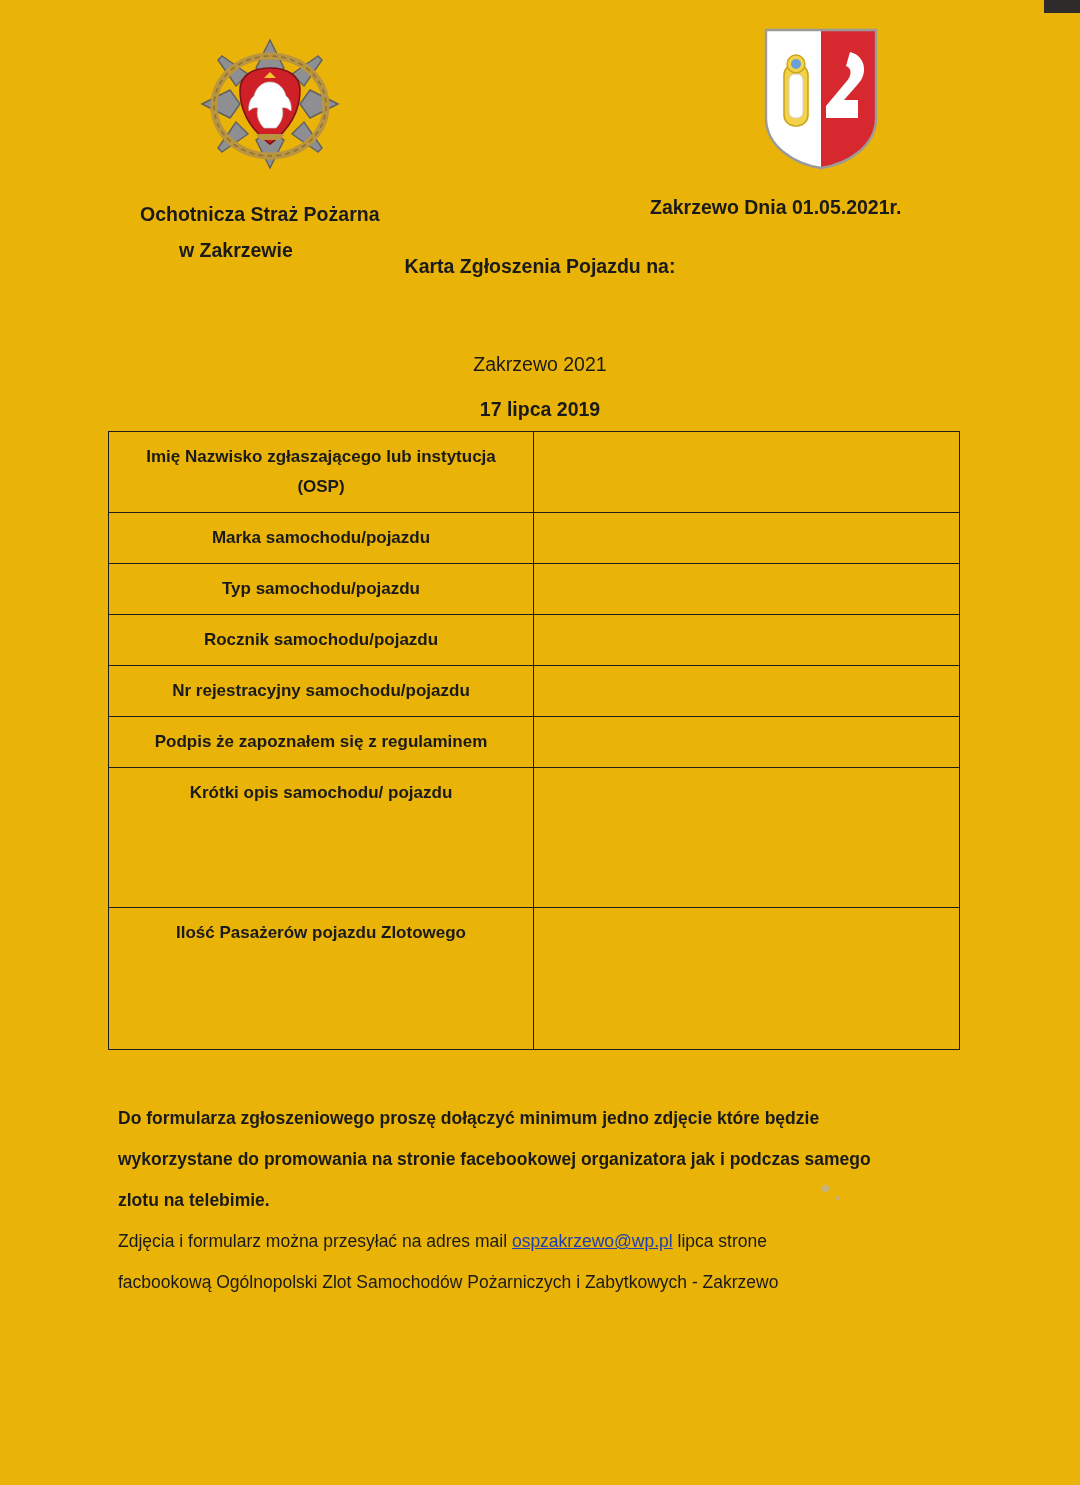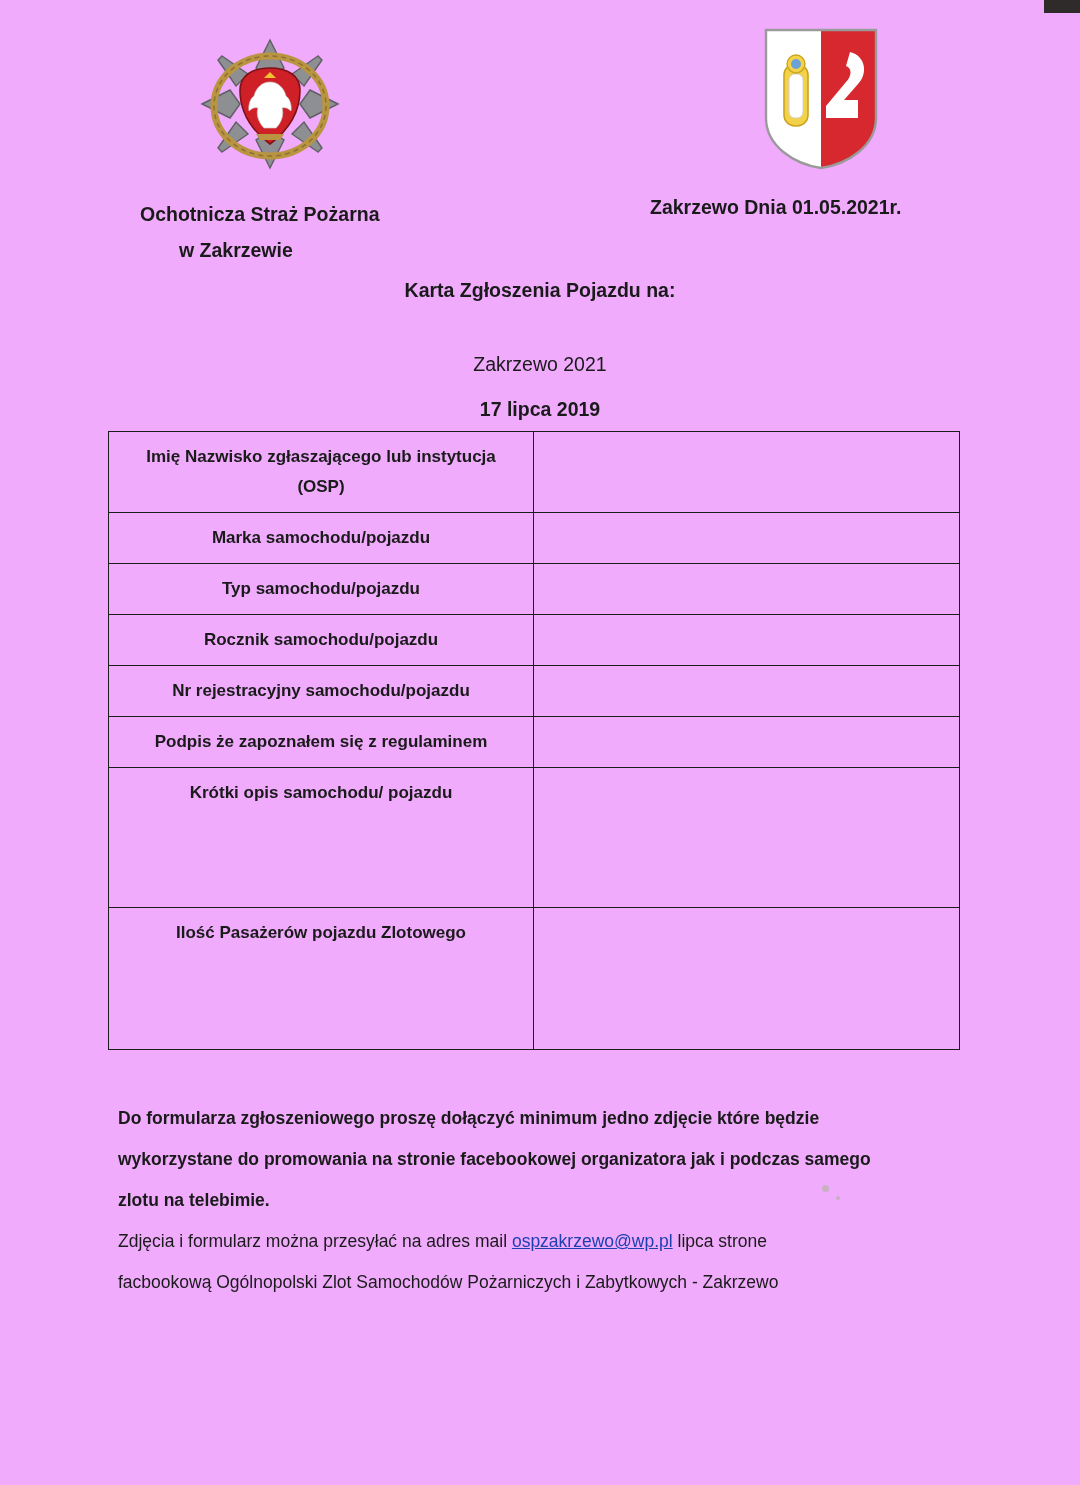--- a/index.html
+++ b/index.html
@@ -11,21 +11,21 @@
     width: 1080px;
     height: 1485px;
     position: relative;
     font-family: "Liberation Sans", sans-serif;
     color: #1a1a1a;
     overflow: hidden;
   }
   .page {
     position: absolute;
     inset: 0;
-    background: #f0abfc;
+    background: #eab308;
   }
   
   .scan-corner {
     position: absolute;
     top: 0;
     right: 0;
     width: 36px;
     height: 13px;
     background: #2e2b2a;
   }
@@ -66,21 +66,20 @@
     font-size: 19.5px;
   }
 
   .title-1 {
     position: absolute;
     left: 0; right: 0;
     top: 255px;
     text-align: center;
     font-weight: bold;
     font-size: 19.5px;
-    margin-top: 24px;
   }
   .title-2 {
     position: absolute;
     left: 0; right: 0;
     top: 308px;
     text-align: center;
     font-weight: bold;
     font-size: 19.5px;
   }
   .title-3 {

